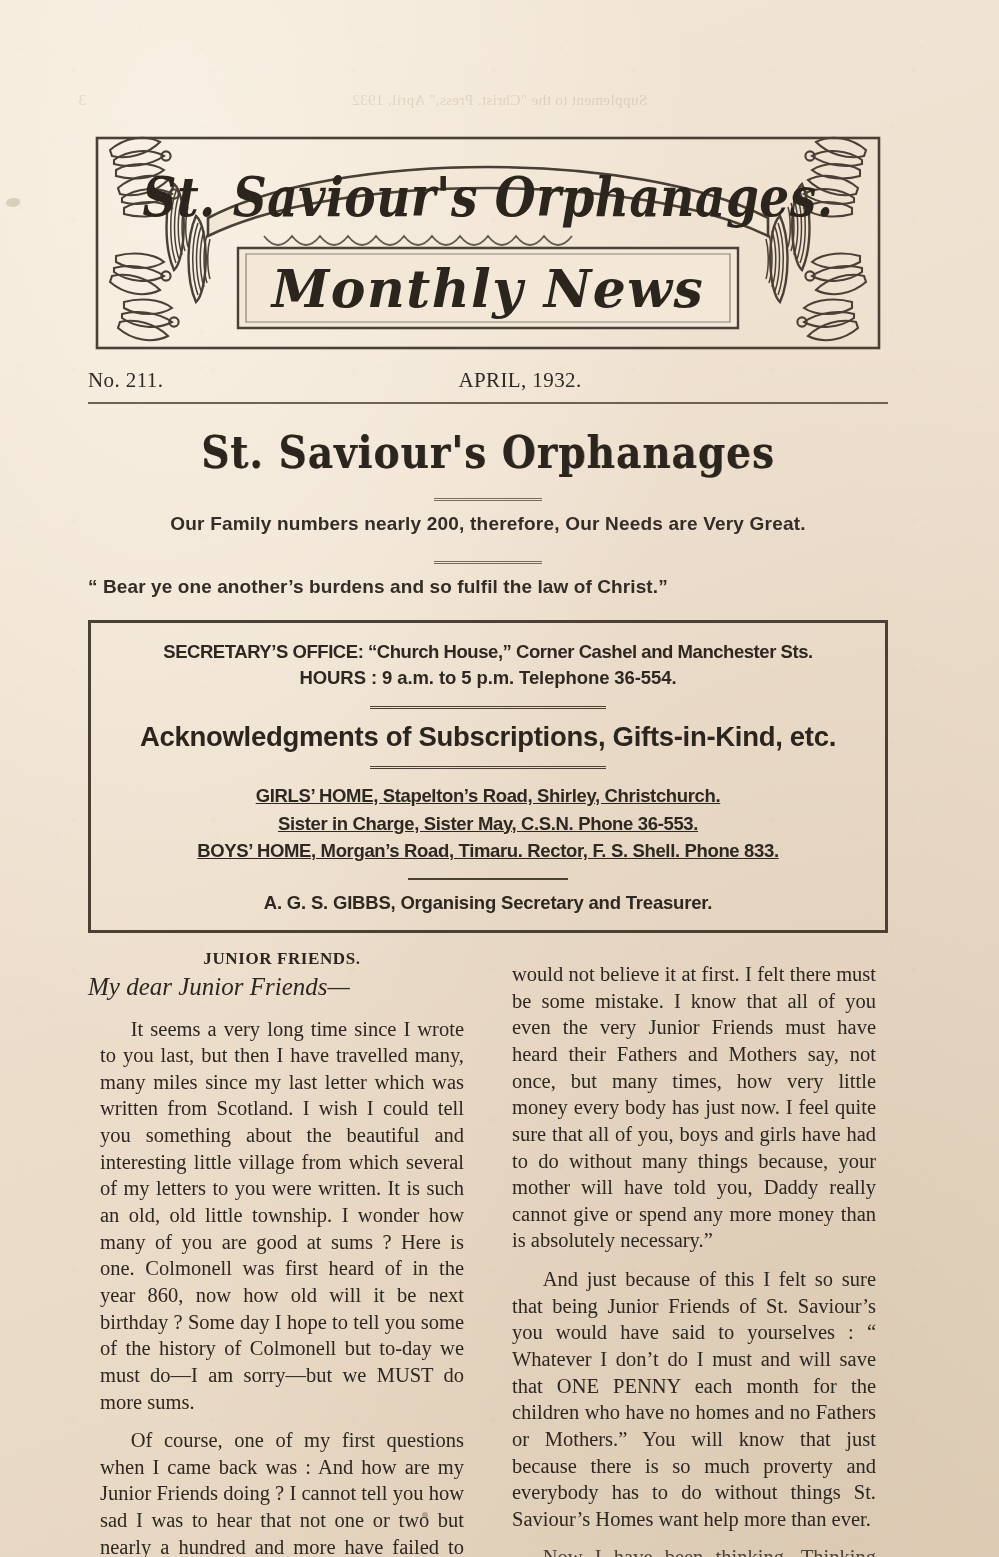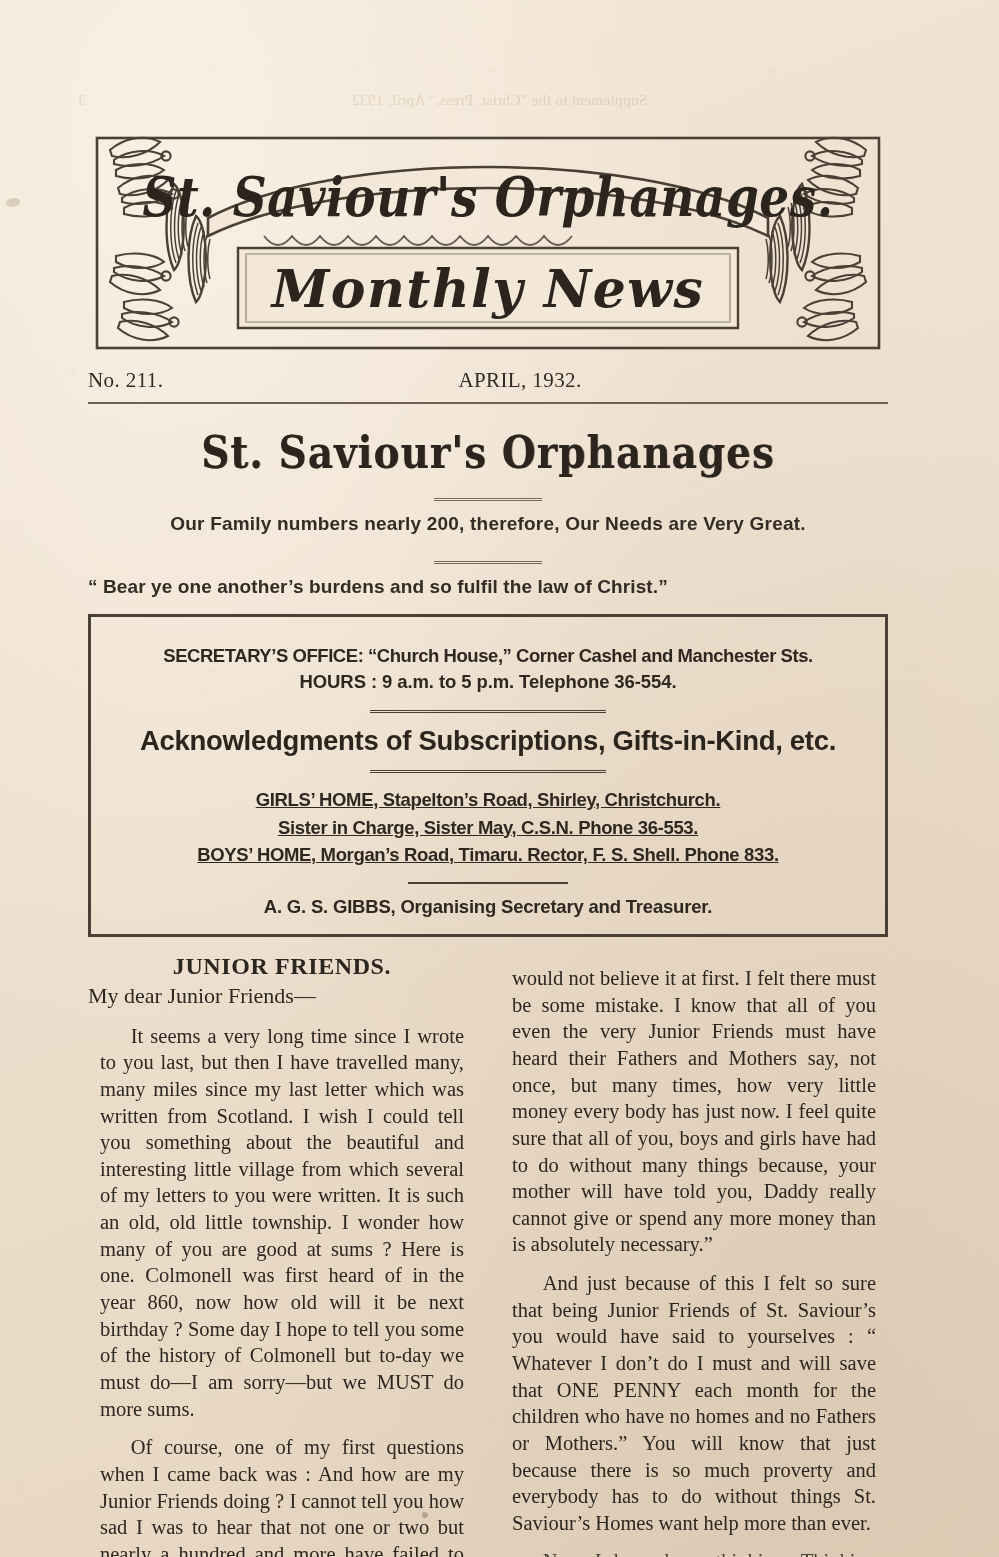--- a/index.html
+++ b/index.html
@@ -124,23 +124,23 @@
     font-family: "Liberation Sans", sans-serif;
     font-weight: bold;
     font-size: 19px;
     margin-top: 12px;
     letter-spacing: .1px;
     color: #332d26;
   }
 
   
   .infobox {
-    margin-top: 16px;
+    margin-top: 22px;
     border: 3px solid #4a4036;
-    padding: 26px 16px 16px;
+    padding: 16px 16px 16px;
     font-family: "Liberation Sans", sans-serif;
     color: #2e2821;
   }
   .infobox .line {
     text-align: center;
     font-weight: bold;
     font-size: 18.5px;
     line-height: 1.42;
     letter-spacing: -0.1px;
   }
@@ -184,30 +184,31 @@
   .body-area {
     margin-top: 16px;
     display: flex;
     gap: 24px;
     position: relative;
   }
   .col { width: 388px; }
 
   .col-heading {
     text-align: center;
-    font-size: 24px;
+    font-size: 17px;
     font-weight: bold;
     letter-spacing: .6px;
     color: #2c2620;
     margin-bottom: 2px;
   }
   .salutation {
-    font-size: 22px;
+    font-size: 25px;
     line-height: 1.30;
     color: #2d2721;
+    font-style: italic;
   }
   .para {
     font-size: 20.5px;
     line-height: 1.30;
     text-align: justify;
     text-align-last: left;
     color: #2d2721;
     hyphens: none;
     margin: 12px;
   }

